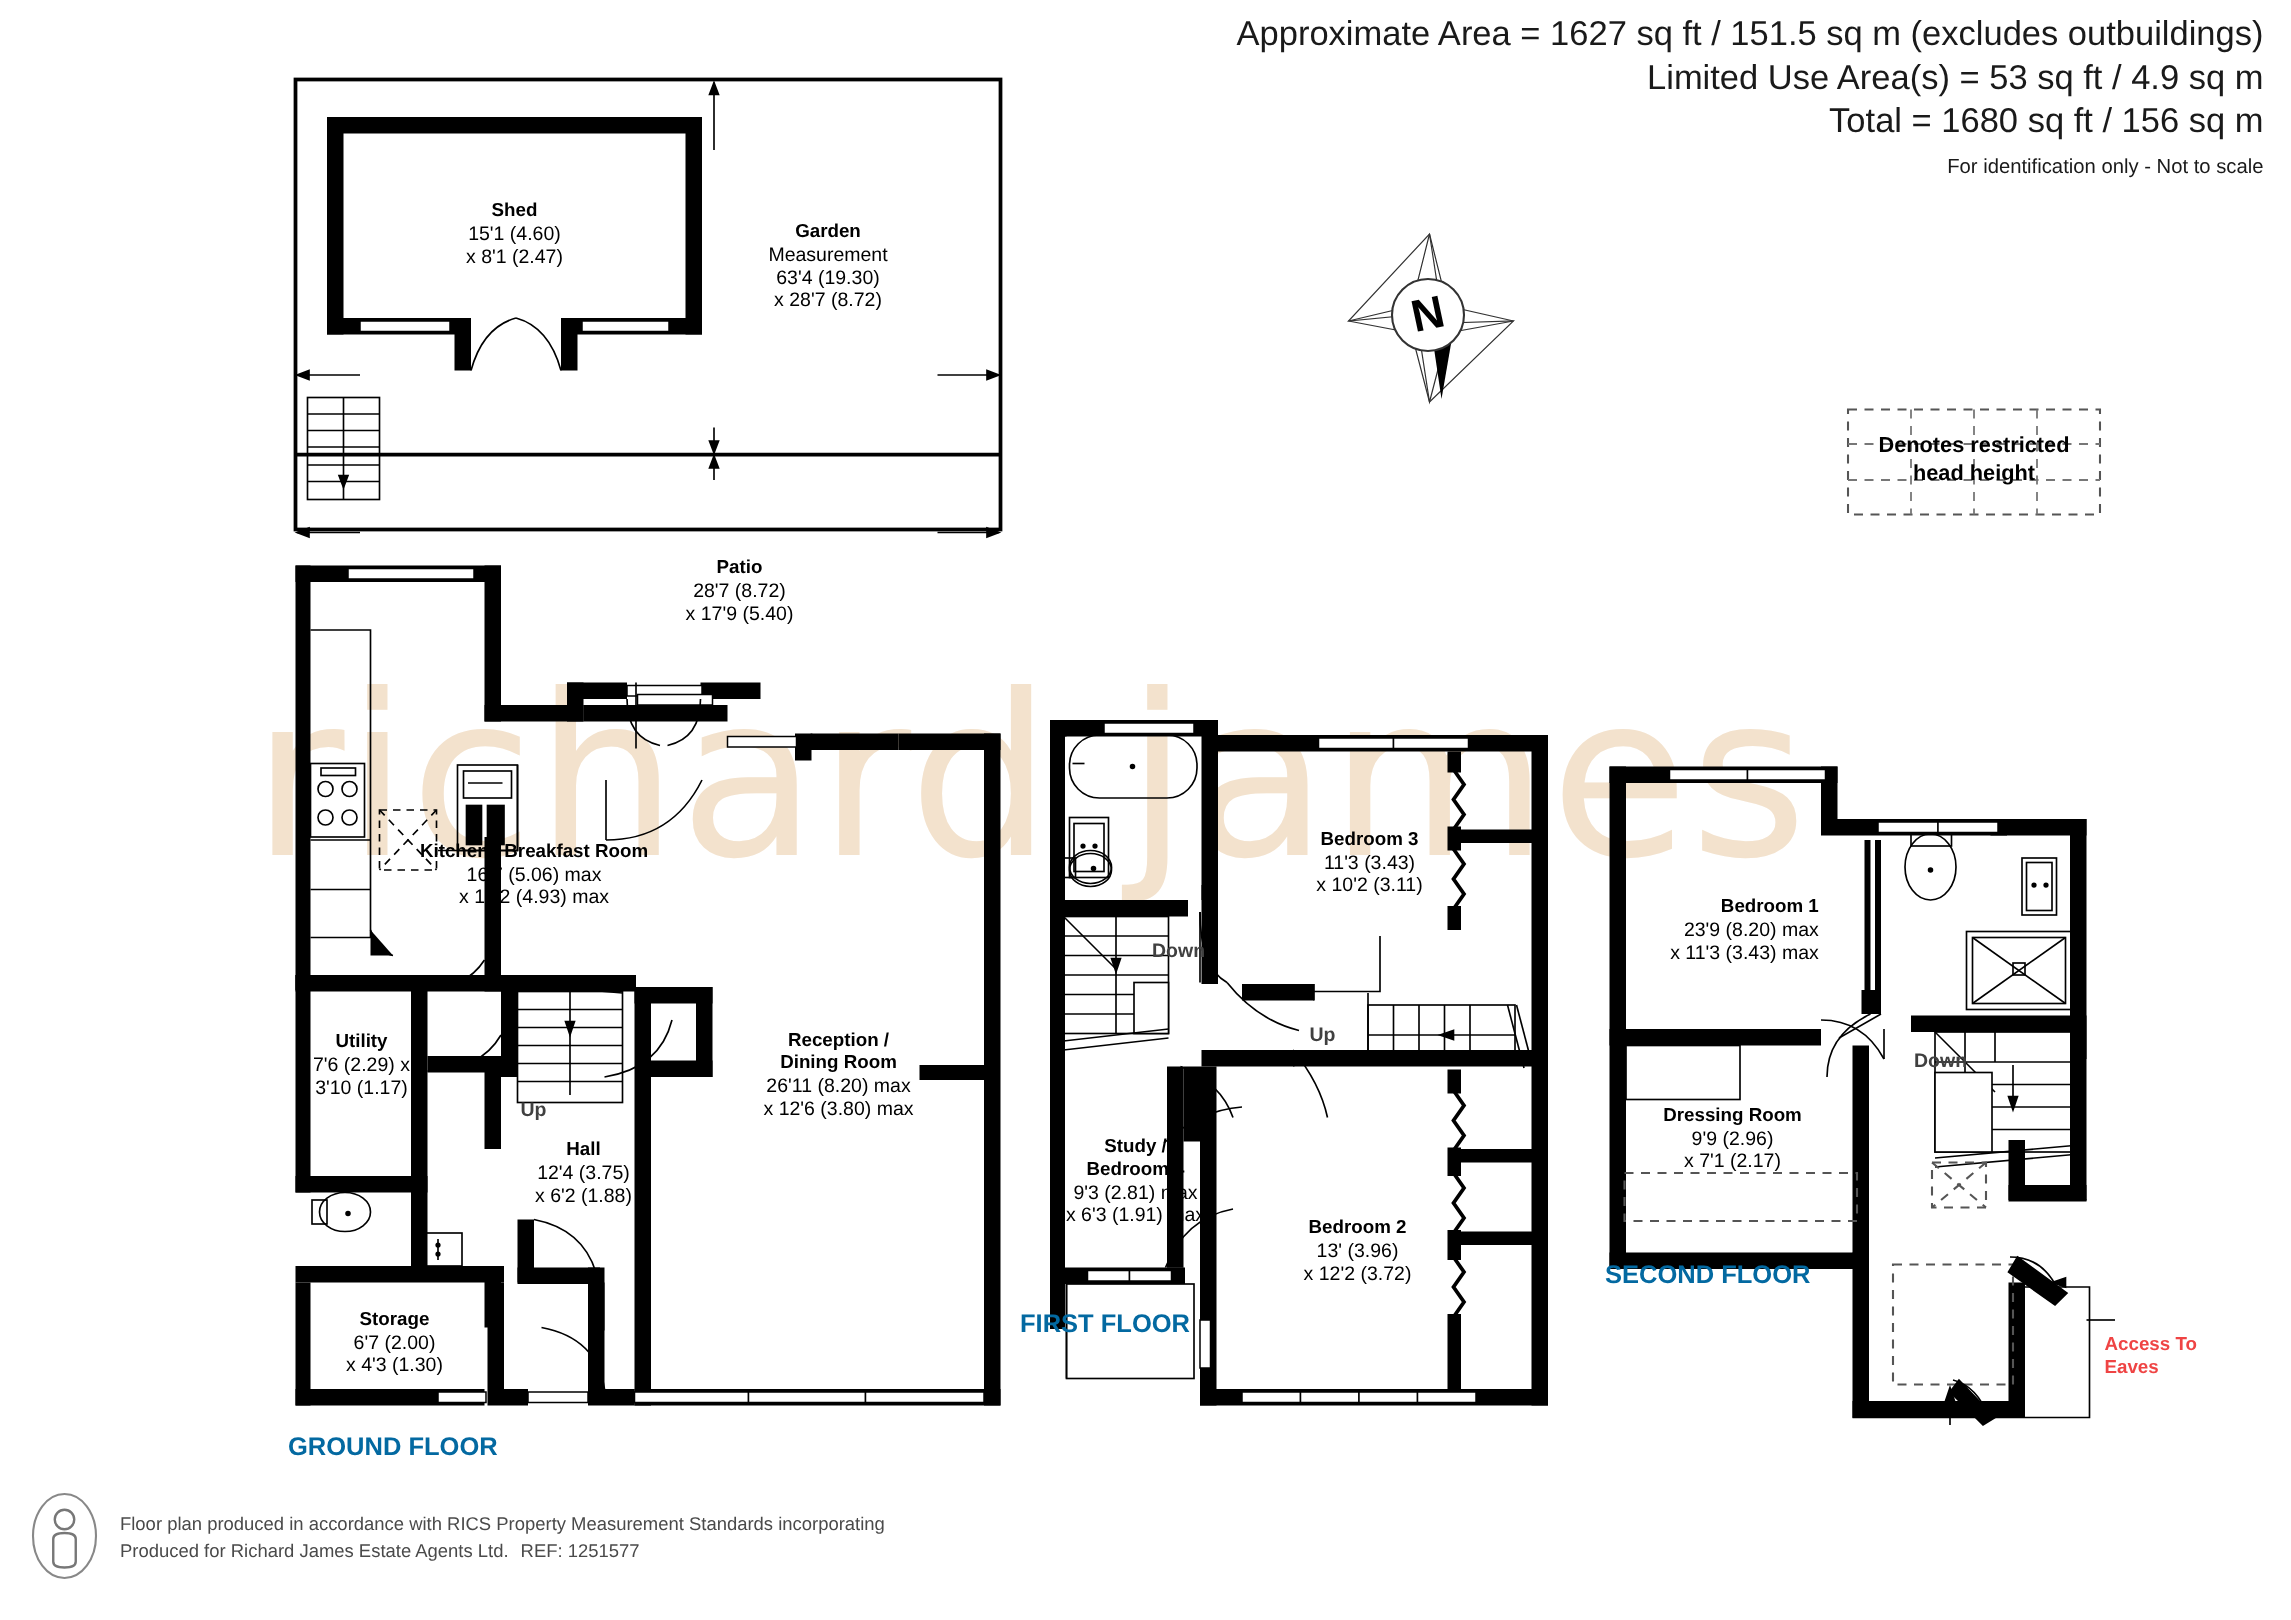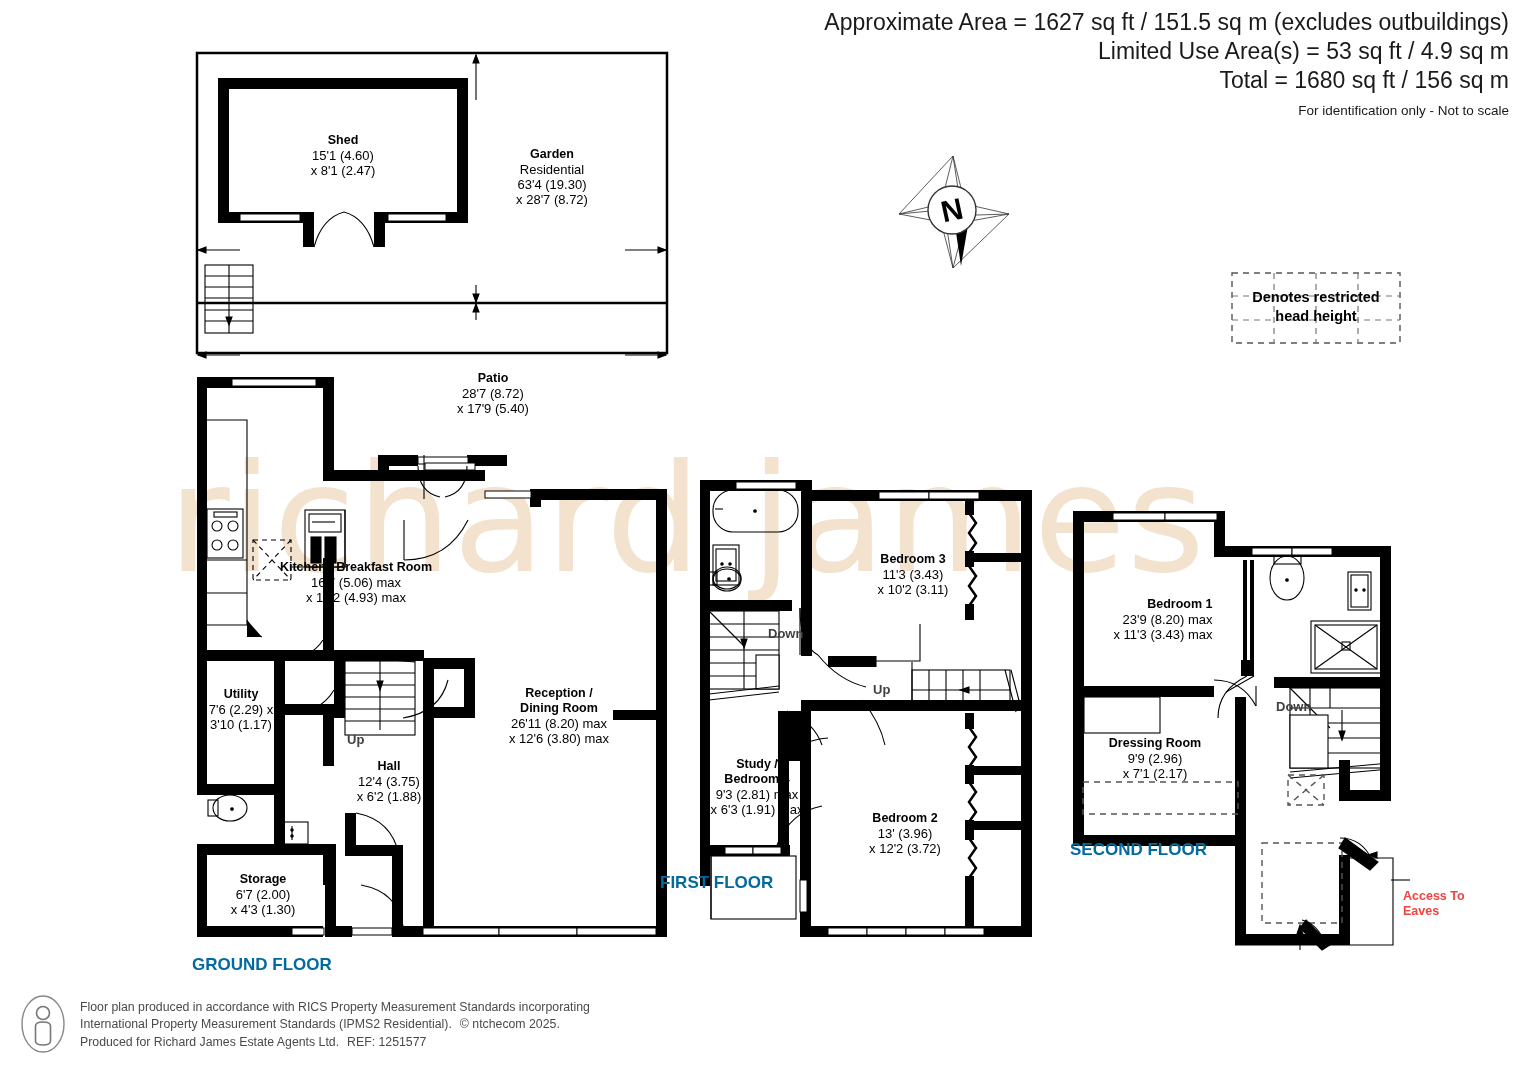--- a/index.html
+++ b/index.html
@@ -615,21 +615,21 @@
   </svg>
 
   <div class="lbl" style="left:343px; top:133px;">
     <div class="t">Shed</div>
     <div class="d">15'1 (4.60)</div>
     <div class="d">x 8'1 (2.47)</div>
   </div>
 
   <div class="lbl" style="left:552px; top:147px;">
     <div class="t">Garden</div>
-    <div class="d">Residential</div>
+    <div class="d">Measurement</div>
     <div class="d">63'4 (19.30)</div>
     <div class="d">x 28'7 (8.72)</div>
   </div>
 
   <div class="lbl" style="left:493px; top:371px;">
     <div class="t">Patio</div>
     <div class="d">28'7 (8.72)</div>
     <div class="d">x 17'9 (5.40)</div>
   </div>
 
@@ -694,40 +694,37 @@
     <div class="d">9'9 (2.96)</div>
     <div class="d">x 7'1 (2.17)</div>
   </div>
 
   <div class="stairword" style="left:347px; top:732px;">Up</div>
   <div class="stairword" style="left:768px; top:626px;">Down</div>
   <div class="stairword" style="left:873px; top:682px;">Up</div>
   <div class="stairword" style="left:1276px; top:699px;">Down</div>
 
   <div class="floorname" style="left:192px; top:955px;">GROUND FLOOR</div>
-  <div class="floorname" style="left:660px; top:873px;text-align:right;">FIRST FLOOR</div>
+  <div class="floorname" style="left:680px; top:873px;text-align:right;">FIRST FLOOR</div>
   <div class="floorname" style="left:1070px; top:840px;">SECOND FLOOR</div>
 
   <div class="eaves" style="left:1403px; top:889px;">
     <div>Access To</div>
     <div>Eaves</div>
   </div>
 
   <div id="footer">
     <div class="ficon">
       <svg width="46" height="60" viewBox="0 0 46 60">
         <ellipse cx="23" cy="30" rx="21" ry="28" fill="none" stroke="#888" stroke-width="1.4"></ellipse>
         <circle cx="23" cy="19" r="6.5" fill="none" stroke="#777" stroke-width="1.6"></circle>
         <path d="M15.5,32 Q15.5,28 23,28 Q30.5,28 30.5,32 L30.5,47 Q30.5,51 23,51 Q15.5,51 15.5,47 Z" fill="none" stroke="#777" stroke-width="1.6"></path>
       </svg>
     </div>
     <div class="ftext">
       <div>Floor plan produced in accordance with RICS Property Measurement Standards incorporating</div>
       <div>
-        <span>International Property Measurement Standards (IPMS2 Residential).</span><span class="sp"></span><span>© ntchecom 2025.</span>
-      </div>
-      <div>
         <span>Produced for Richard James Estate Agents Ltd.</span><span class="sp"></span><span>REF:  1251577</span>
       </div>
     </div>
   </div>
 
 </div>
 
 </body></html>

